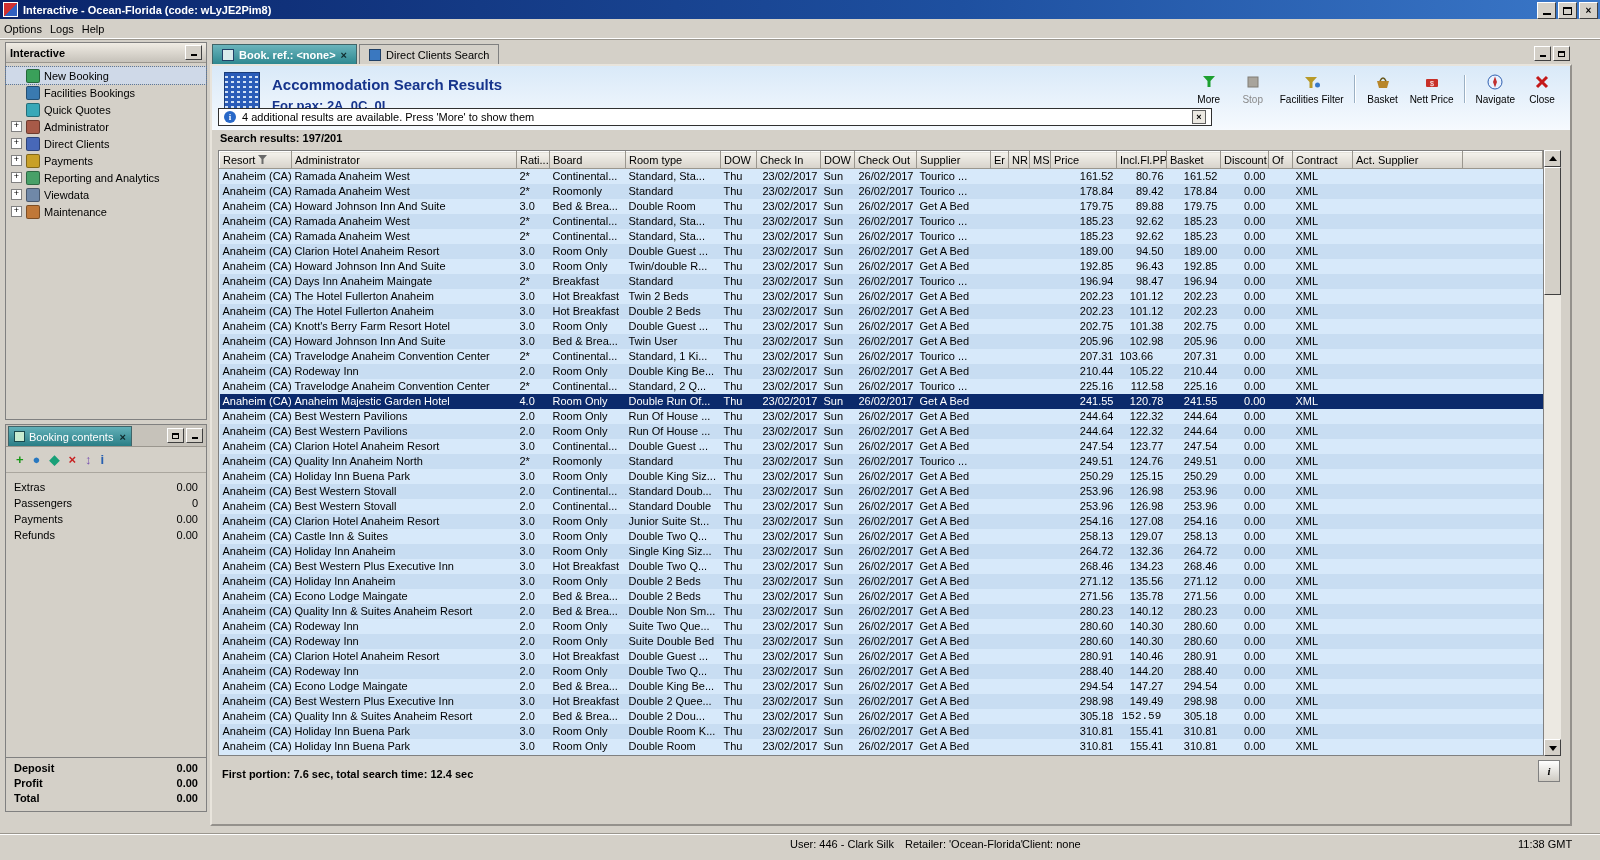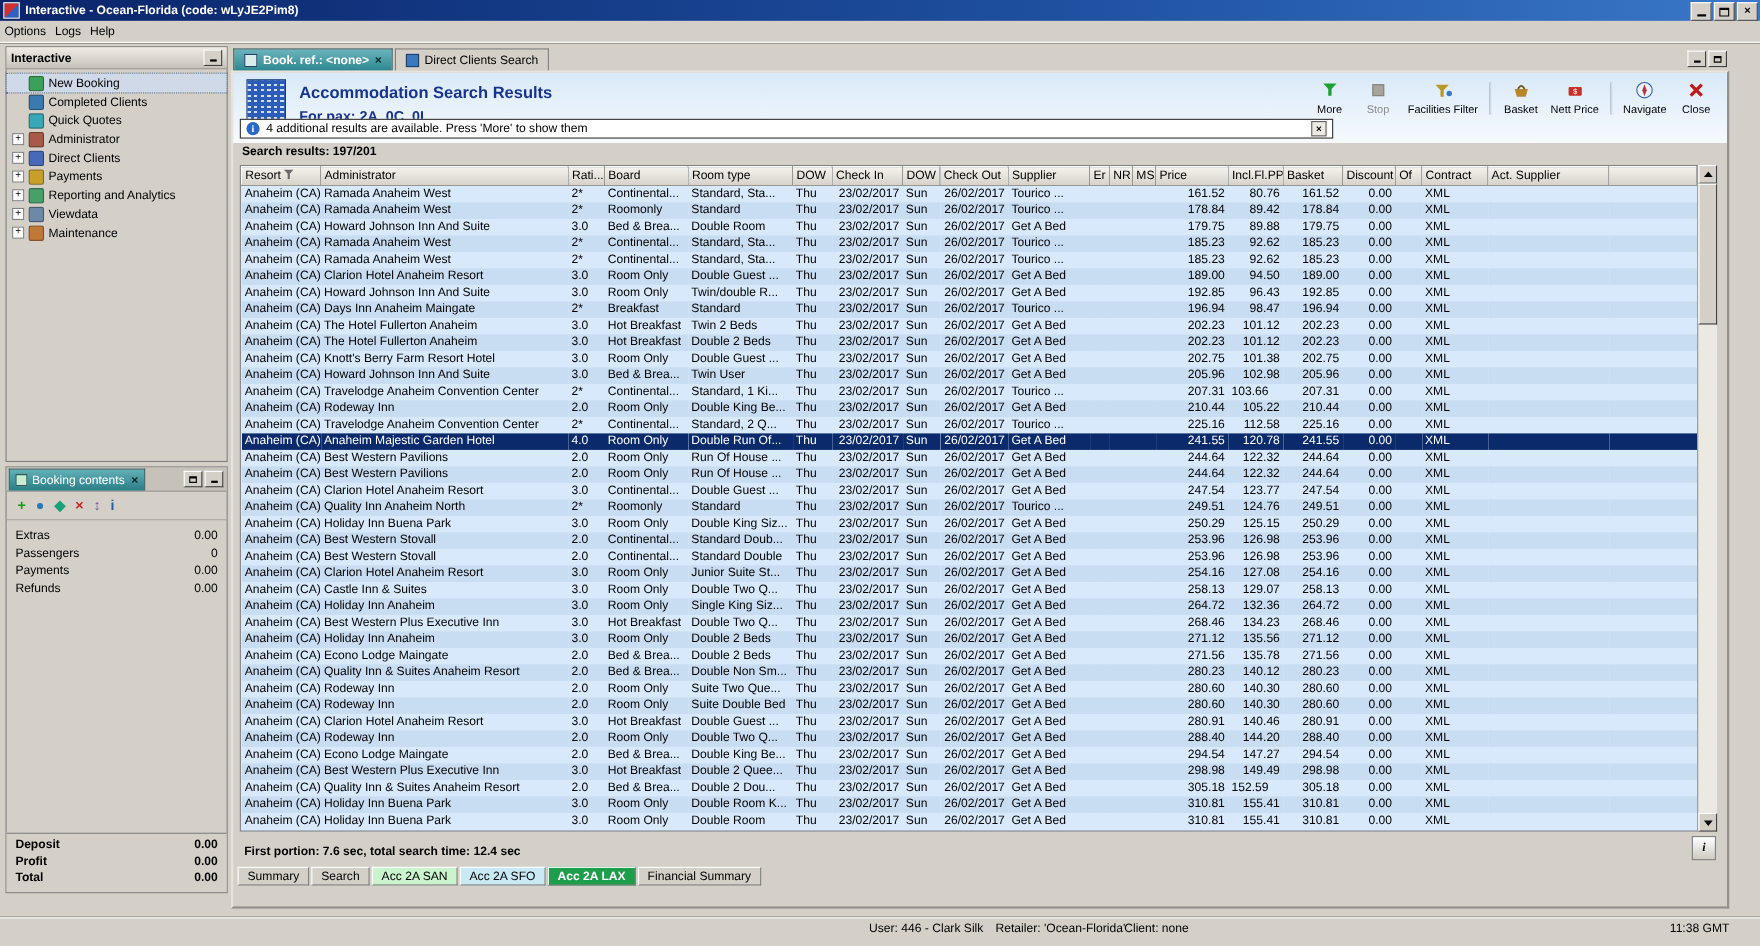--- a/index.html
+++ b/index.html
@@ -140,21 +140,21 @@
   </div>
   <div class="tree">
       <div class="tree-item selected">
         <span class="plusbox" style="visibility: hidden;"></span>
         <span class="tree-icon" style="background: rgb(58, 160, 90);"></span>
         <span>New Booking</span>
       </div>
       <div class="tree-item">
         <span class="plusbox" style="visibility: hidden;"></span>
         <span class="tree-icon" style="background: rgb(58, 122, 176);"></span>
-        <span>Completed Clients</span>
+        <span>Facilities Bookings</span>
       </div>
       <div class="tree-item">
         <span class="plusbox" style="visibility: hidden;"></span>
         <span class="tree-icon" style="background: rgb(56, 168, 184);"></span>
         <span>Quick Quotes</span>
       </div>
       <div class="tree-item">
         <span class="plusbox">+</span>
         <span class="tree-icon" style="background: rgb(168, 90, 72);"></span>
         <span>Administrator</span>
@@ -1216,21 +1216,21 @@
             <td>Double 2 Dou...</td>
             <td>Thu</td>
             <td style="text-align: right;">23/02/2017</td>
             <td>Sun</td>
             <td style="text-align: right;">26/02/2017</td>
             <td>Get A Bed</td>
             <td></td>
             <td></td>
             <td></td>
             <td style="text-align: right;">305.18</td>
-            <td style="text-align: left;">152.59</td>
+            <td style="text-align: center; font-family: Liberation Mono, monospace;">152.59</td>
             <td style="text-align: right;">305.18</td>
             <td style="text-align: right;">0.00</td>
             <td></td>
             <td>XML</td>
             <td></td>
             <td></td>
           </tr>
           <tr style="background: rgb(200, 221, 242);">
             <td>Anaheim (CA)</td>
             <td>Holiday Inn Buena Park</td>
@@ -1280,28 +1280,20 @@
         </tbody>
       </table>
   </div>
   <div class="vscroll">
     <div class="sb-arrow up"></div>
     <div class="sb-thumb"></div>
     <div class="sb-arrow down"></div>
   </div>
   <div class="footer-status">First portion: 7.6 sec, total search time: 12.4 sec</div>
   <div class="i-btn">i</div>
-  <div class="bottom-tabs">
-      <div class="btab">Summary</div>
-      <div class="btab">Search</div>
-      <div class="btab" style="background: rgb(201, 244, 205);">Acc 2A SAN</div>
-      <div class="btab" style="background: rgb(201, 234, 244);">Acc 2A SFO</div>
-      <div class="btab active" style="background: rgb(29, 158, 75); color: rgb(255, 255, 255);">Acc 2A LAX</div>
-      <div class="btab">Financial Summary</div>
-    </div>
 </div>
 
 <div class="statusbar">
   <span class="sb-user">User: 446 - Clark Silk</span>
   <span class="sb-ret">Retailer: 'Ocean-Florida'</span>
   <span class="sb-client">Client: none</span>
   <span class="sb-time">11:38 GMT</span>
 </div>
 
 </body></html>

